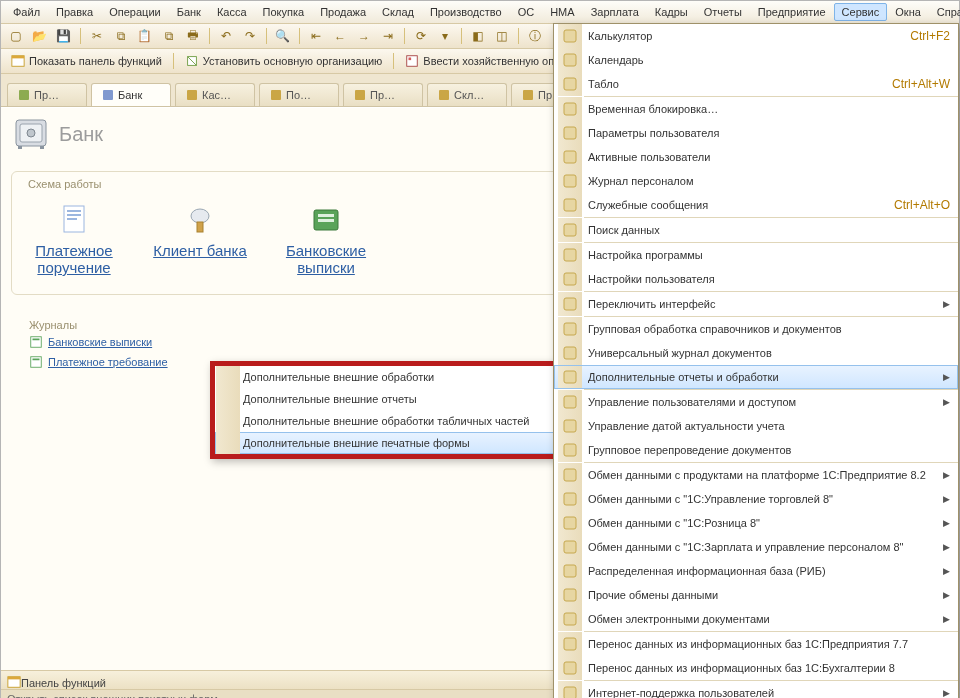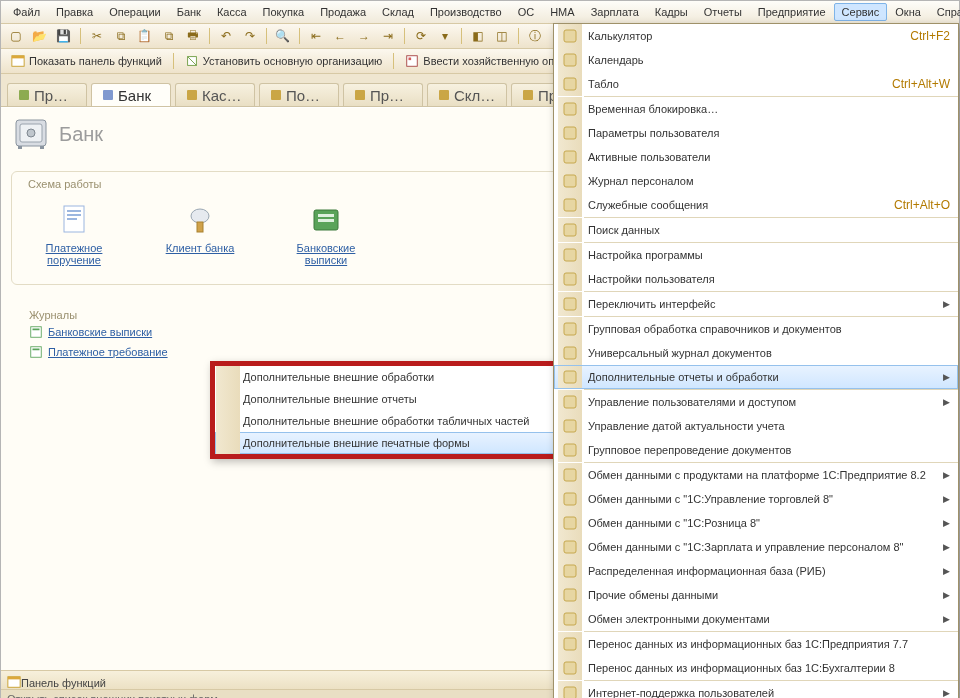--- a/index.html
+++ b/index.html
@@ -10,33 +10,33 @@
 .menubar .item.active{background:#cfe6ff;border:1px solid #7fb4e8}
 .menubar .item span{text-decoration-color:#8a6b1a;text-underline-offset:2px}
 
 .toolbar-row{display:flex;align-items:center;height:24px;padding:0 4px;background:linear-gradient(#fcf8ef,#eee3cb);border-bottom:1px solid #d7c9a5;gap:2px}
 .tbtn{width:20px;height:20px;display:flex;align-items:center;justify-content:center;border:1px solid transparent;border-radius:2px;font-size:12px;color:#8a6b1a;cursor:default}
 .sep{width:1px;height:16px;background:#d6c07b;margin:0 3px}
 .toolbar-row .label{padding:0 6px;color:#333;display:flex;align-items:center;gap:4px}
 .toolbar-row svg{width:14px;height:14px}
 
 .tabbar{display:flex;align-items:flex-end;height:28px;padding:4px 6px 0 6px;gap:4px;background:#efe6d0;border-bottom:1px solid #cfc3a3}
-.tab{display:flex;align-items:center;gap:4px;height:22px;padding:0 10px;border:1px solid #cfc3a3;border-bottom:none;border-radius:3px 3px 0 0;background:linear-gradient(#f7f1e0,#e9dfc4);font-size:15px;color:#555;min-width:58px}
+.tab{display:flex;align-items:center;gap:4px;height:22px;padding:0 10px;border:1px solid #cfc3a3;border-bottom:none;border-radius:3px 3px 0 0;background:linear-gradient(#f7f1e0,#e9dfc4);font-size:11px;color:#555;min-width:58px}
 .tab.active{background:#fffef9;color:#333}
 .tab svg{width:12px;height:12px}
 
 .content{position:relative;height:calc(100% - 22px - 24px - 24px - 28px - 18px - 18px);background:#fffdf6;border-top:1px solid #fff}
 .header{display:flex;align-items:center;gap:10px;padding:8px 12px}
 .header h1{margin:0;font-size:20px;font-weight:normal;color:#9c9c9c}
 .fieldset{margin:11px 10px 0 10px;border:1px solid #e3dcc5;border-radius:6px;padding:6px 8px 10px 8px;background:#fffdf6}
 .fieldset>.legend{font-size:11px;color:#9a906f;margin:-14px 0 4px 4px;background:#fffdf6;display:inline-block;padding:0 4px}
 
 .scheme{display:flex;gap:30px;margin:8px 6px}
 .sitem{display:flex;flex-direction:column;align-items:center;width:96px;text-align:center}
-.sitem a{color:#2e5fa4;text-decoration:underline;font-size:11px}
+.sitem a{color:#2e5fa4;text-decoration:underline;font-size:15px}
 .sitem svg{width:36px;height:36px;margin-bottom:4px}
 
 .section-title{color:#9a906f;font-size:11px;margin:18px 0 4px 0}
 .linklist{display:flex;flex-direction:column;gap:6px}
 .linklist a{color:#2e5fa4;text-decoration:underline;display:flex;align-items:center;gap:5px;font-size:11px}
 .linklist svg{width:14px;height:14px;flex-shrink:0}
 .two-col{display:flex;gap:120px}
 
 .menu{position:absolute;top:22px;left:552px;width:404px;background:#fff;border:1px solid #9f9169;box-shadow:2px 3px 8px rgba(0,0,0,.25);z-index:30}
 .menu .row{display:flex;align-items:center;height:24px;padding:0 8px 0 4px;cursor:default;font-size:11px;color:#333}

